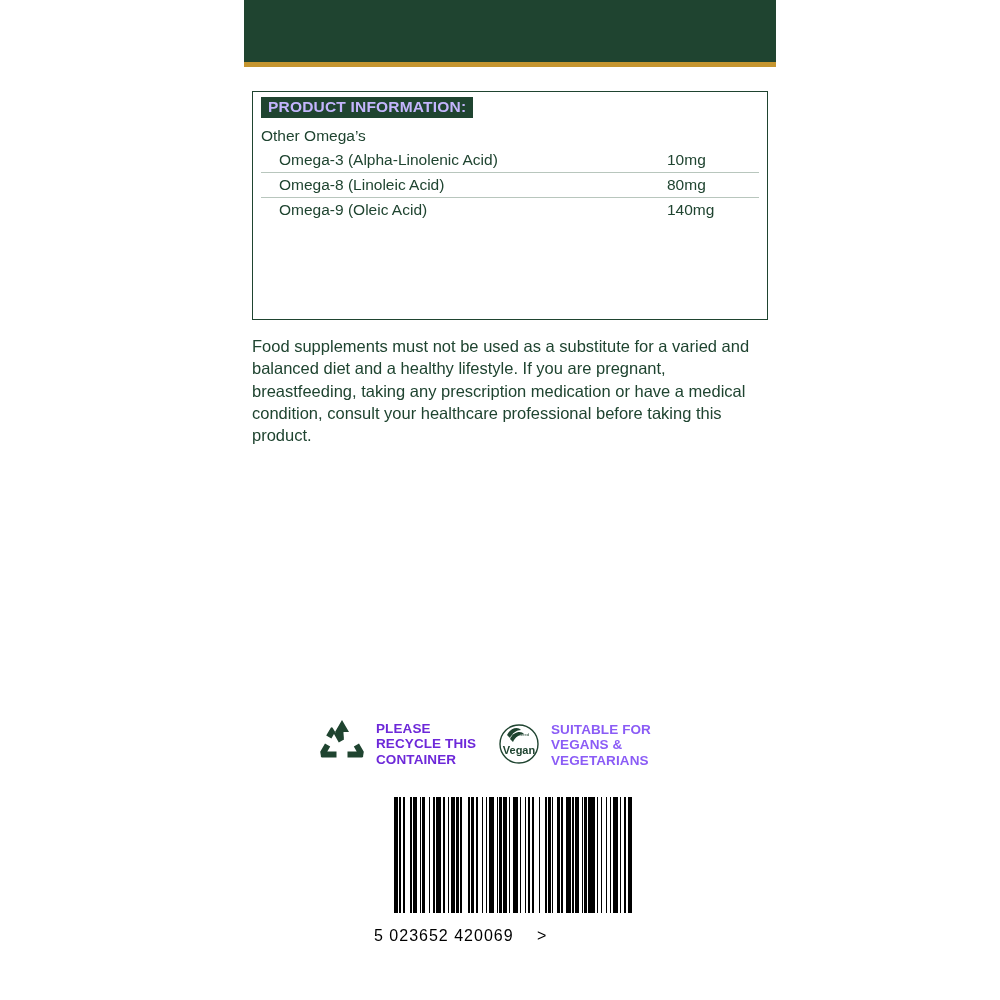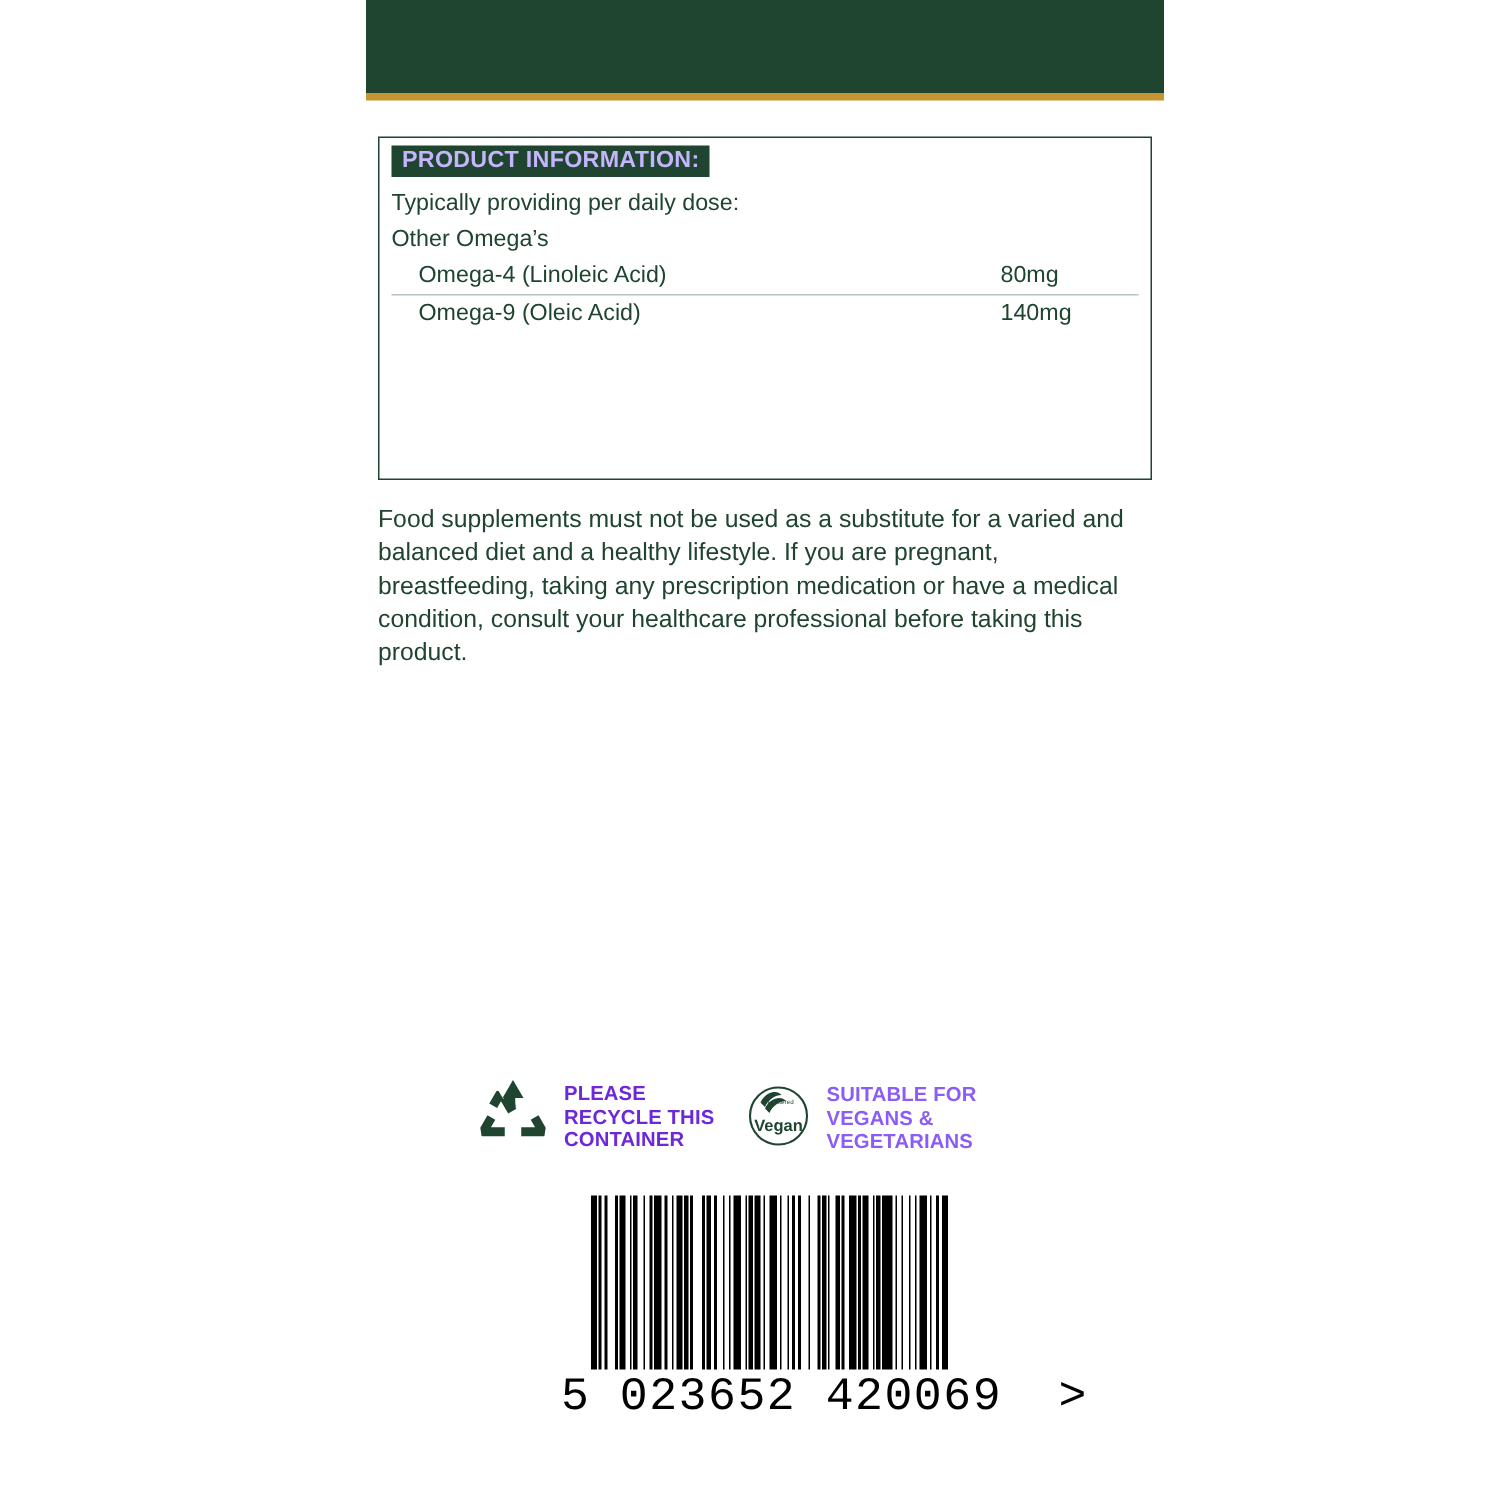--- a/index.html
+++ b/index.html
@@ -158,53 +158,54 @@
     align-items: flex-end;
     height: 116px;
   }
   .barcode span {
     display: block;
     background: #000;
   }
   .barcode-digits {
     position: absolute;
     left: -20px;
-    top: 117px;
+    top: 130px;
     width: 290px;
     color: #000;
-    font-size: 31px;
+    font-size: 16px;
     letter-spacing: 1px;
-    font-family: Liberation Mono, monospace;
+    font-family: Liberation Sans, sans-serif;
     white-space: nowrap;
   }
 </style>
 </head>
 <body>
 
 <div class="label-panel">
 
   <div class="top-band"></div>
   <div class="top-band-rule"></div>
 
   <div class="info-box">
     <div class="info-title">PRODUCT INFORMATION:</div>
 
     <div class="info-body">
 
-      <div class="row no-rule">
-        <span class="nm">Typically providing per daily dose:</span>
-      </div>
 
 
       <div class="row no-rule">
         <span class="nm">Other Omega’s</span>
       </div>
 
       <div class="row">
-        <span class="nm indent">Omega-4 (Linoleic Acid)</span>
+        <span class="nm indent">Omega-3 (Alpha-Linolenic Acid)</span>
+        <span class="amt">10mg</span>
+      </div>
+      <div class="row">
+        <span class="nm indent">Omega-8 (Linoleic Acid)</span>
         <span class="amt">80mg</span>
       </div>
       <div class="row no-rule">
         <span class="nm indent">Omega-9 (Oleic Acid)</span>
         <span class="amt">140mg</span>
       </div>
     </div>
   </div>
 
   <div class="disclaimer">Food supplements must not be used as a substitute for a varied and balanced diet and a healthy lifestyle. If you are pregnant, breastfeeding, taking any prescription medication or have a medical condition, consult your healthcare professional before taking this product.</div>

